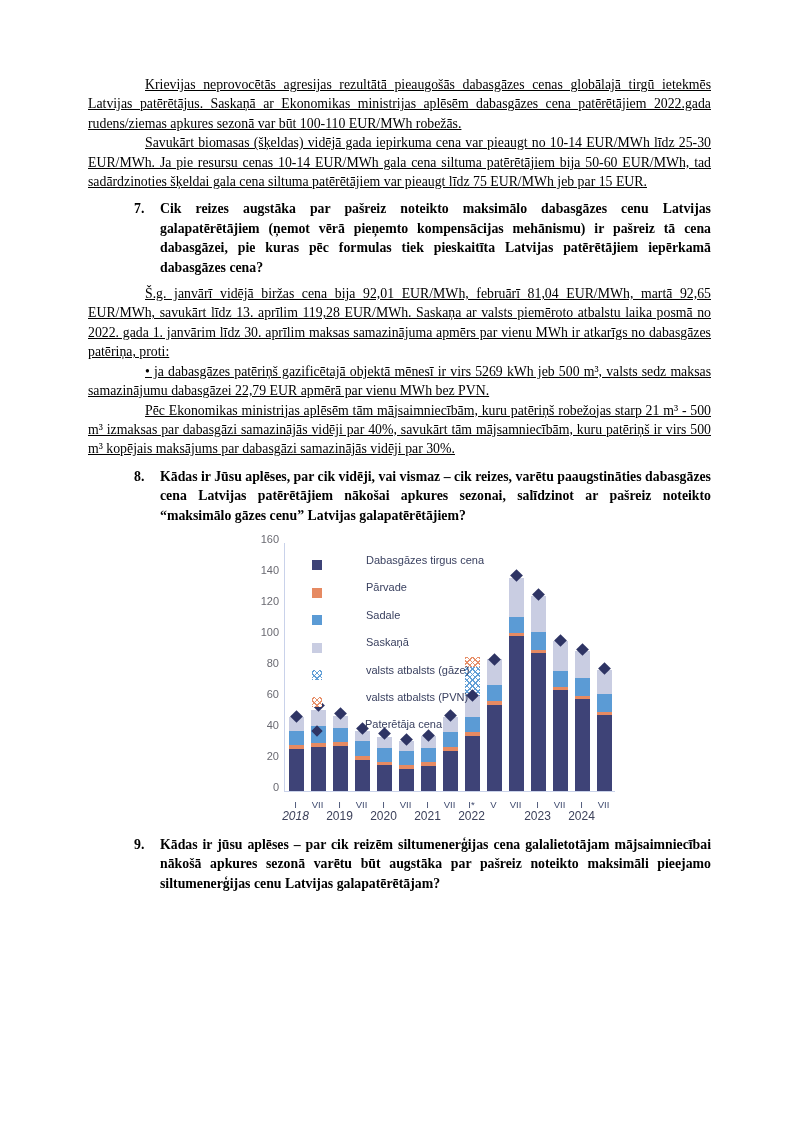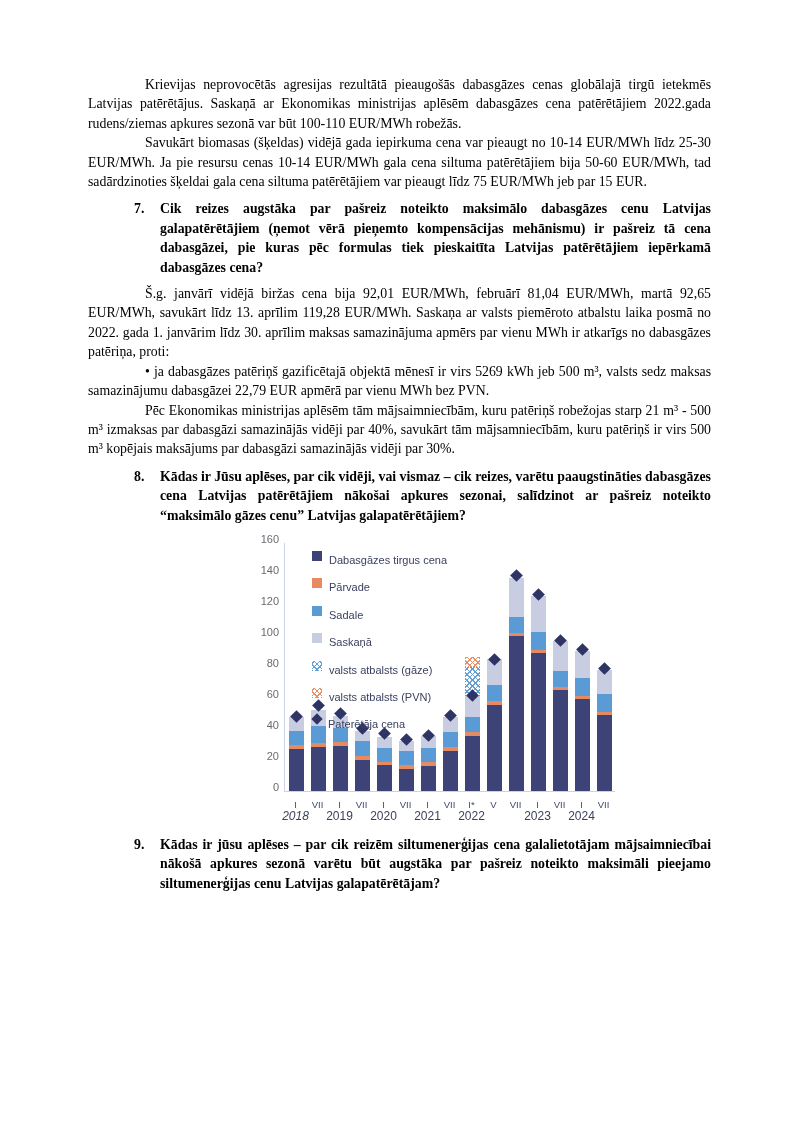--- a/index.html
+++ b/index.html
@@ -3,21 +3,21 @@
 <meta charset="utf-8">
 <style>
   html,body{margin:0;padding:0;background:#ffffff;}
   .page{
     width:795px; height:1123px; box-sizing:border-box;
     padding:75px 84px 30px 88px;
     background:#ffffff;
     font-family:"Liberation Serif", serif;
     font-size:13.8px; line-height:19.4px; color:#000;
   }
-  .para{ text-align:justify; text-indent:57px; margin:0; }
+  .para{ text-align:justify; text-indent:57px; margin:0;text-decoration:underline; }
   .question{
     position:relative; text-align:justify; font-weight:bold;
     padding-left:72px; margin:8px 0 7px 0;
   }
   .qnum{ position:absolute; left:46px; top:0; font-weight:bold; }
   
   .chart-wrap{ position:relative; width:372px; height:292px; margin:10px 0 0 160px;
     font-family:"Liberation Sans", sans-serif; }
   .plot{ position:absolute; left:36px; top:8px; width:330px; height:248px;
     border-left:1px solid #c9d2ea; border-bottom:1px solid #c9d2ea; }
@@ -29,22 +29,22 @@
                      repeating-linear-gradient(-45deg, rgba(91,155,213,.95) 0 1px, transparent 1px 4px); }
   .hatch-orange{ background-color:#fff;
     background-image:repeating-linear-gradient(45deg, rgba(230,138,98,.95) 0 1px, transparent 1px 4px),
                      repeating-linear-gradient(-45deg, rgba(230,138,98,.95) 0 1px, transparent 1px 4px); }
   .diamond{ position:absolute; width:9px; height:9px; transform:rotate(45deg); z-index:5; }
   .xmonth{ position:absolute; top:260px; width:24px; text-align:center;
     font-size:9.5px; color:#3f4a6e; }
   .xyear{ position:absolute; top:272px; width:36px; text-align:center;
     font-size:12px; color:#3c415a; }
   .legend{ position:absolute; left:64px; top:16px; z-index:6; }
-  .legend-item{ display:flex; align-items:flex-start; margin-bottom:8px;
-    font-size:11px; color:#3a4160; white-space:nowrap; }
+  .legend-item{ display:flex; align-items:flex-end; margin-bottom:8px;
+    font-size:11px; color:#3a4160; white-space:nowrap;gap:37px; }
   .swatch{ width:10px; height:10px; margin-right:7px; flex:0 0 auto; }
   .swatch.diamond-glyph{ width:8px; height:8px; transform:rotate(45deg); margin-left:1px; }
   .caption{ width:372px; margin-left:160px; text-align:center; font-size:12.5px;
     margin-top:8px; margin-bottom:10px; }
 </style>
 </head>
 <body>
 
 <div class="page">
 

